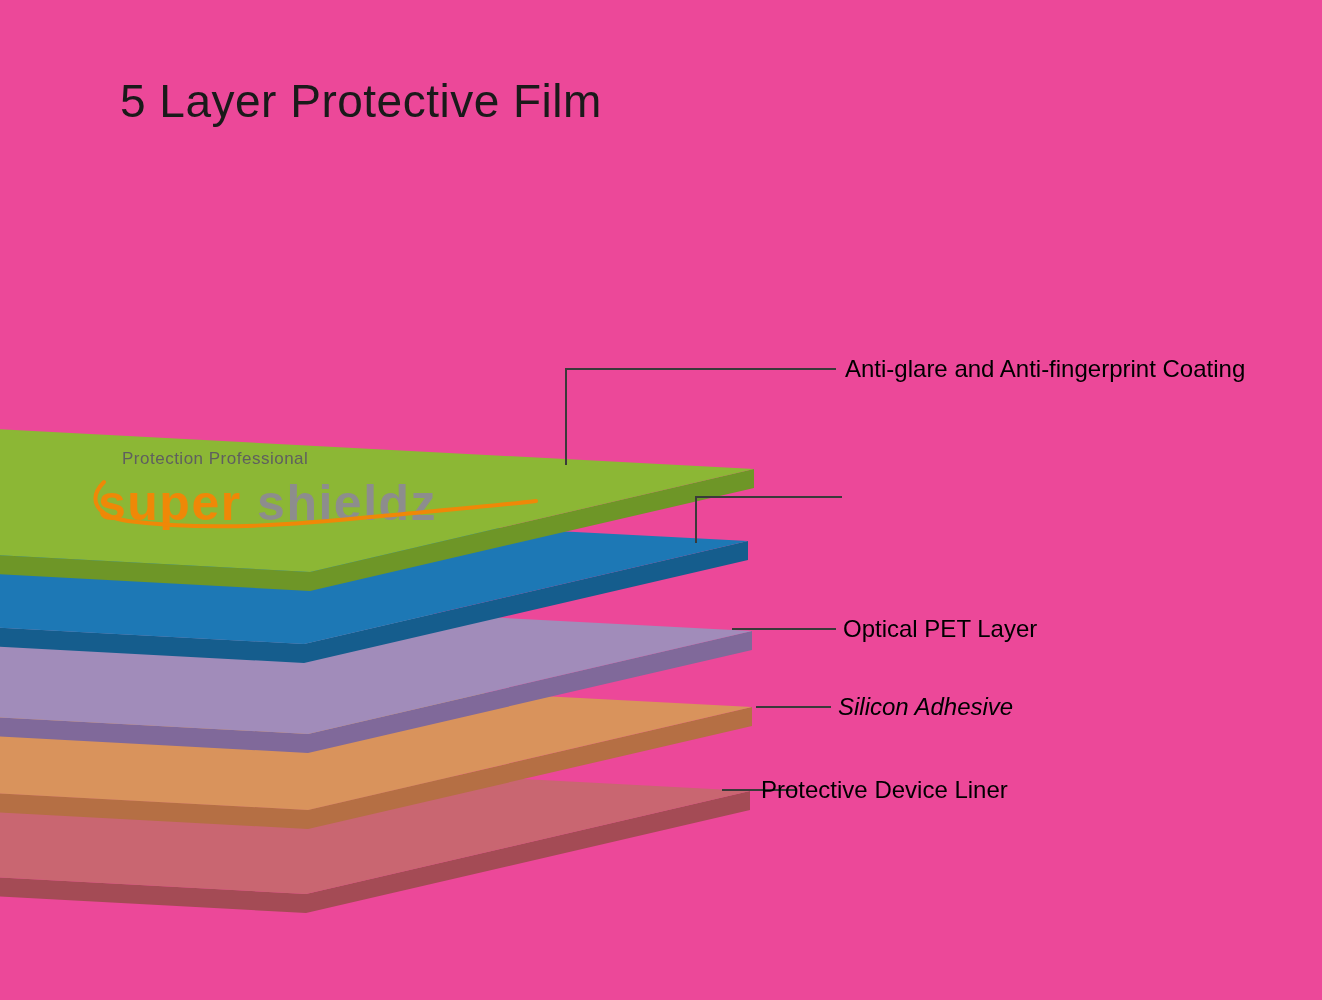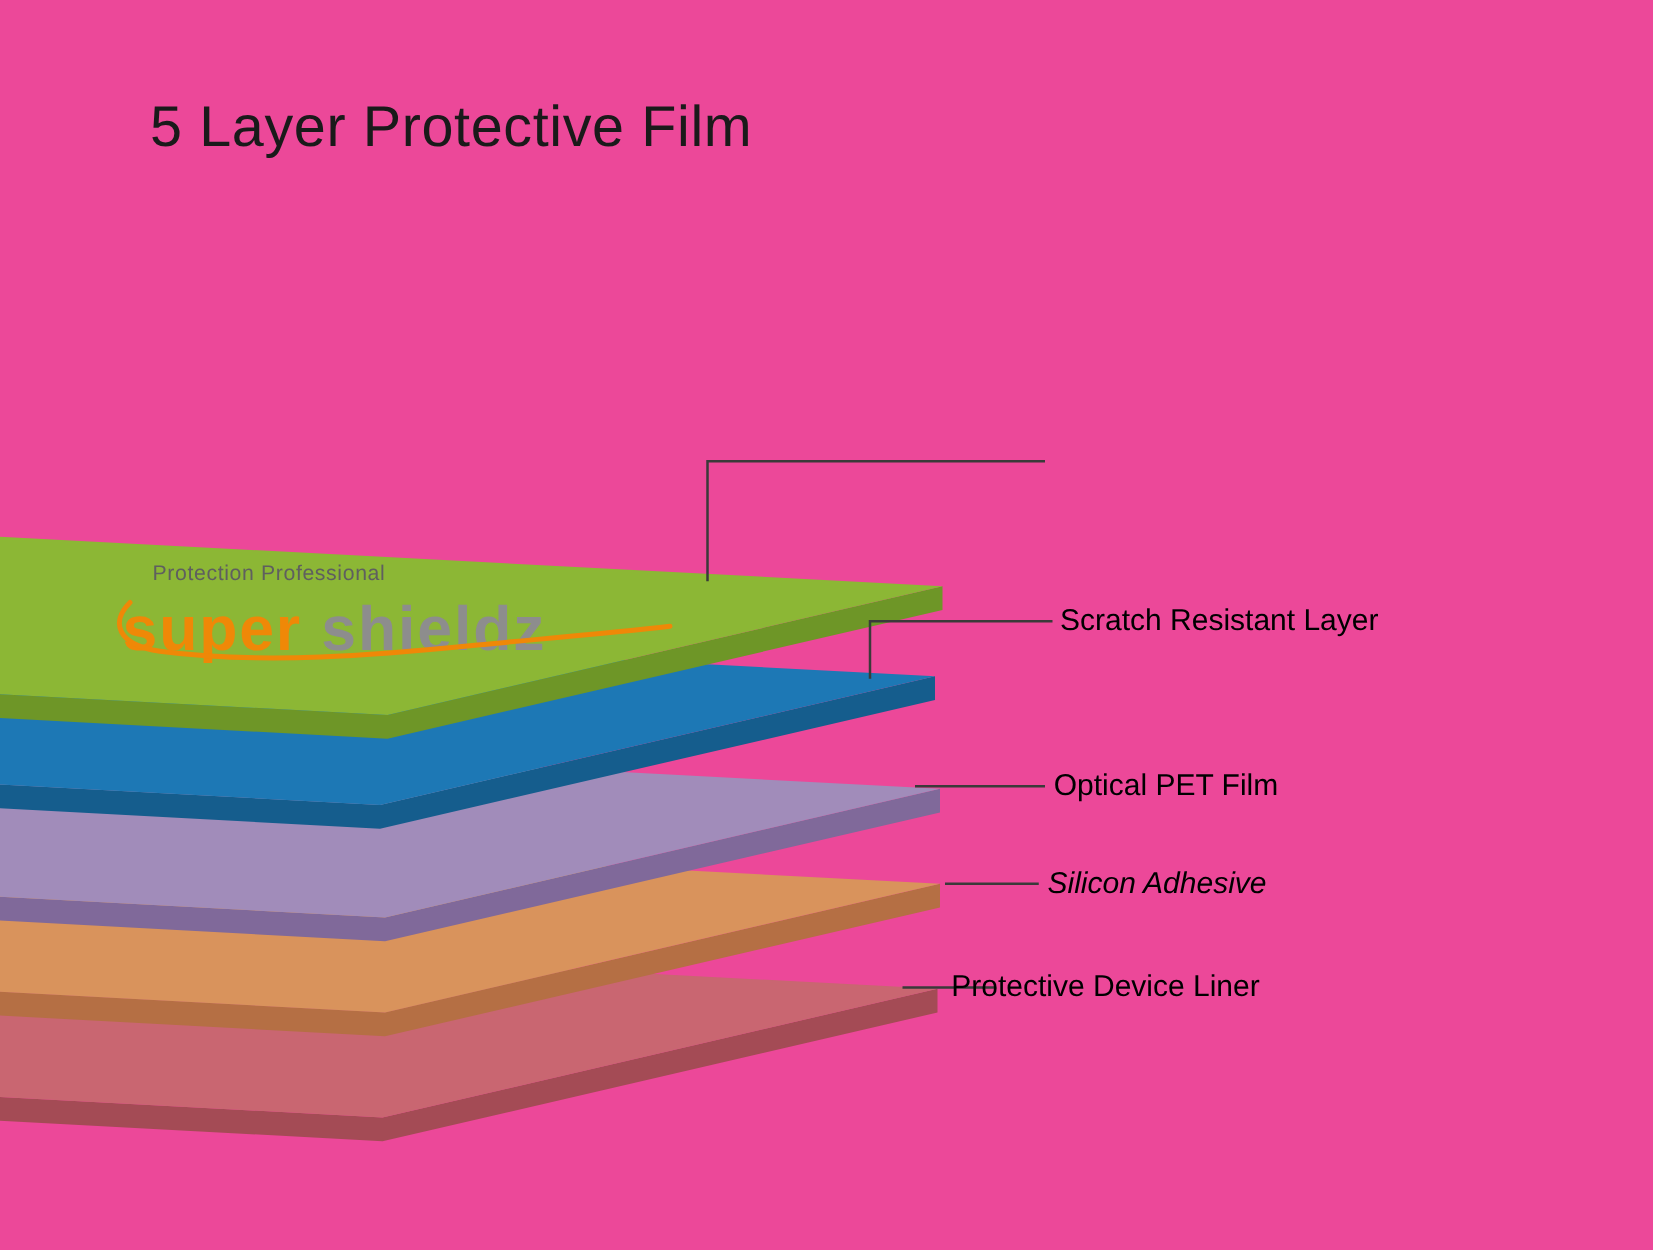--- a/index.html
+++ b/index.html
@@ -90,18 +90,18 @@
 
       <line x1="696" y1="496" x2="696" y2="543"></line>
       <line x1="696" y1="497" x2="842" y2="497"></line>
 
       <line x1="732" y1="629" x2="836" y2="629"></line>
       <line x1="756" y1="707" x2="831" y2="707"></line>
       <line x1="722" y1="790" x2="796" y2="790"></line>
     </g>
   </svg>
 
-  <div class="layer-label label-2">Scratch Resistant Layer</div>
-  <div class="layer-label label-3">Optical PET Film</div>
+  <div class="layer-label label-1">Anti-glare and Anti-fingerprint Coating</div>
+  <div class="layer-label label-3">Optical PET Layer</div>
   <div class="layer-label label-4">Silicon Adhesive</div>
   <div class="layer-label label-5">Protective Device Liner</div>
 
 </div>
 
 </body></html>

